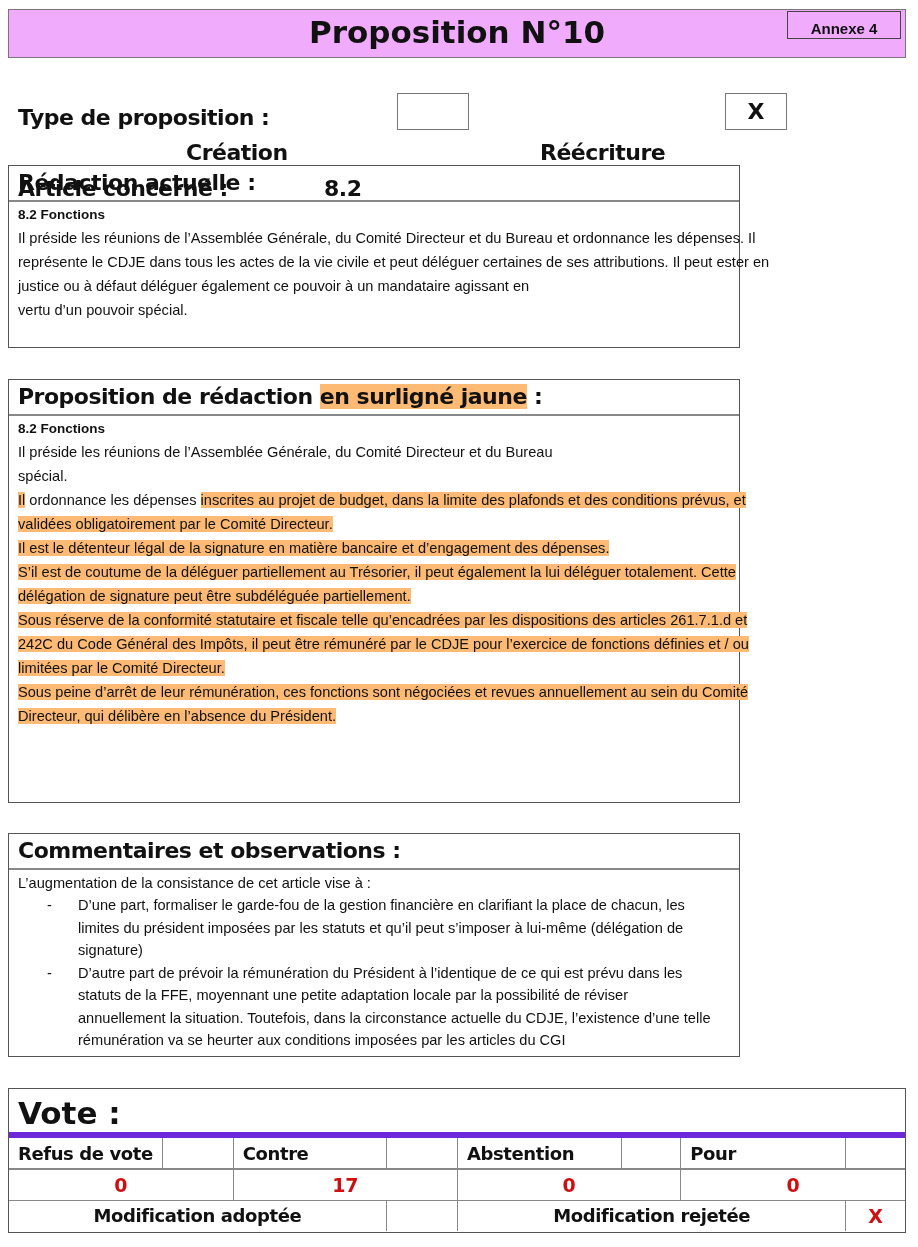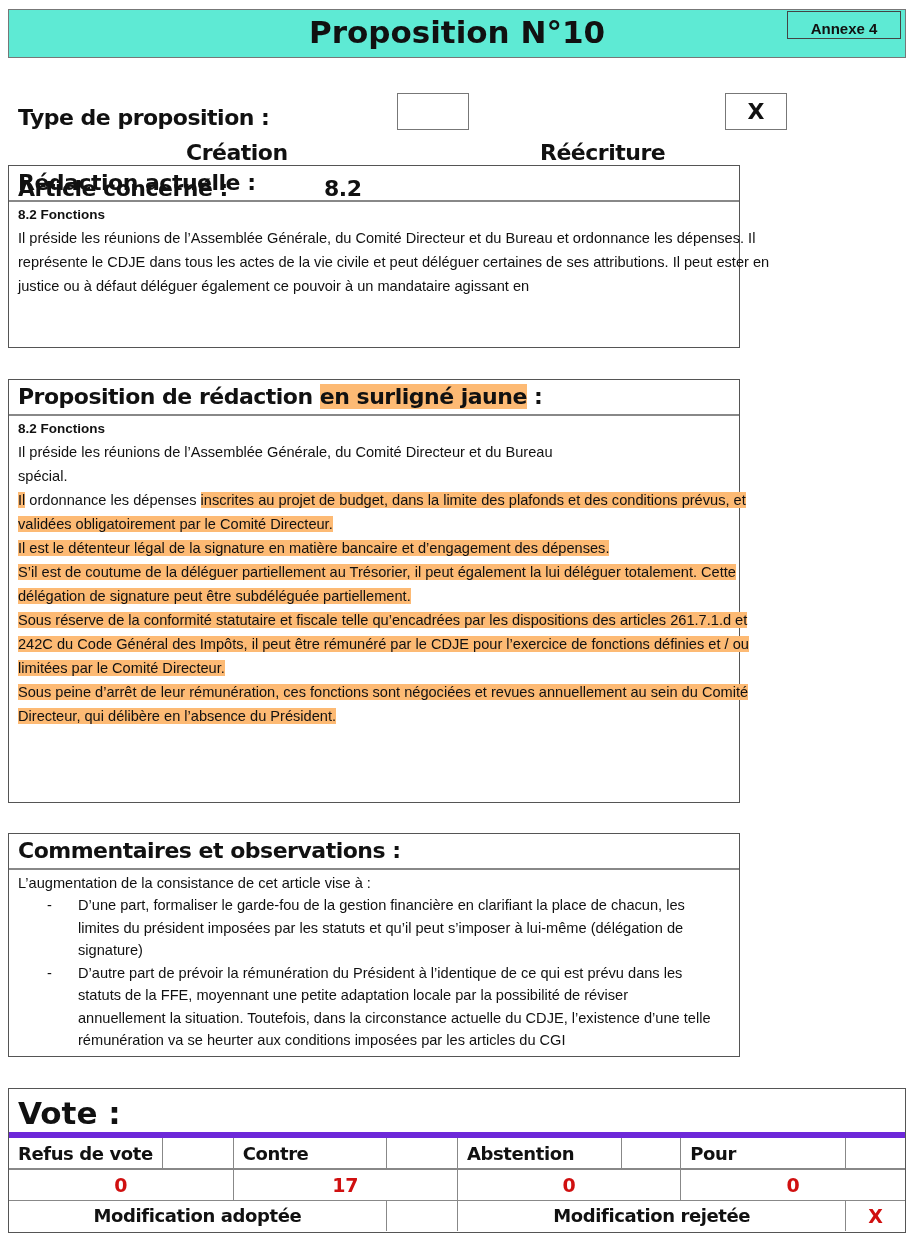--- a/index.html
+++ b/index.html
@@ -1,18 +1,18 @@
 <!DOCTYPE html>
 <html><head>
 <meta charset="utf-8">
 <style>
   html, body { margin:0; padding:0; background:#ffffff; }
   body { width:918px; height:1247px; position:relative; overflow:hidden;
          font-family:"Liberation Sans", sans-serif; color:#111; }
-  .box { position:absolute; border:1px solid #555; background:#5eead4; box-sizing:border-box; }
+  .box { position:absolute; border:1px solid #555; background:#f0abfc; box-sizing:border-box; }
   .title-box { left:8px; top:9px; width:898px; height:49px; border-color:#777; }
   .title { position:absolute; left:0; right:0; top:4px; text-align:center;
            font-weight:bold; font-size:31px; letter-spacing:0px; font-family:"DejaVu Sans", sans-serif; }
   .annex { position:absolute; left:787px; top:11px; width:114px; height:28px;
            border:1px solid #444; box-sizing:border-box; text-align:center;
            font-weight:bold; font-size:15px; line-height:34px; }
   .label-big { position:absolute; font-weight:bold; font-size:22px; font-family:"DejaVu Sans", sans-serif; letter-spacing:-0.5px;margin-top:43px;}
   .check { position:absolute; border:1px solid #777; box-sizing:border-box; text-align:center;
            font-weight:bold; font-size:22px; line-height:35px; font-family:"DejaVu Sans", sans-serif;}
   .section { position:absolute; left:8px; width:732px; border:1px solid #555; box-sizing:border-box; }
@@ -60,20 +60,21 @@
 <div class="label-big" style="left:18px;top:133px;">Article concerné :</div>
 <div class="label-big" style="left:324px;top:133px;">8.2</div>
 
 <div class="section" style="top:165px;height:183px;">
   <div class="sec-head">Rédaction actuelle :</div>
   <div class="sec-body">
     <div class="sub">8.2 Fonctions</div>
     <div class="line">Il préside les réunions de l’Assemblée Générale, du Comité Directeur et du Bureau et ordonnance les dépenses. Il</div>
     <div class="line">représente le CDJE dans tous les actes de la vie civile et peut déléguer certaines de ses attributions. Il peut ester en</div>
     <div class="line">justice ou à défaut déléguer également ce pouvoir à un mandataire agissant en</div>
+    <div class="line">vertu d’un pouvoir spécial.</div>
   </div>
 </div>
 
 <div class="section" style="top:379px;height:424px;">
   <div class="sec-head"><span>Proposition de rédaction </span><span class="hl">en surligné jaune</span><span> :</span></div>
   <div class="sec-body">
     <div class="sub">8.2 Fonctions</div>
     <div class="line">Il préside les réunions de l’Assemblée Générale, du Comité Directeur et du Bureau</div>
     <div class="line">spécial.</div>
     <div class="line"><span class="hl">Il</span><span> ordonnance les dépenses </span><span class="hl">inscrites au projet de budget, dans la limite des plafonds et des conditions prévus, et</span></div>

